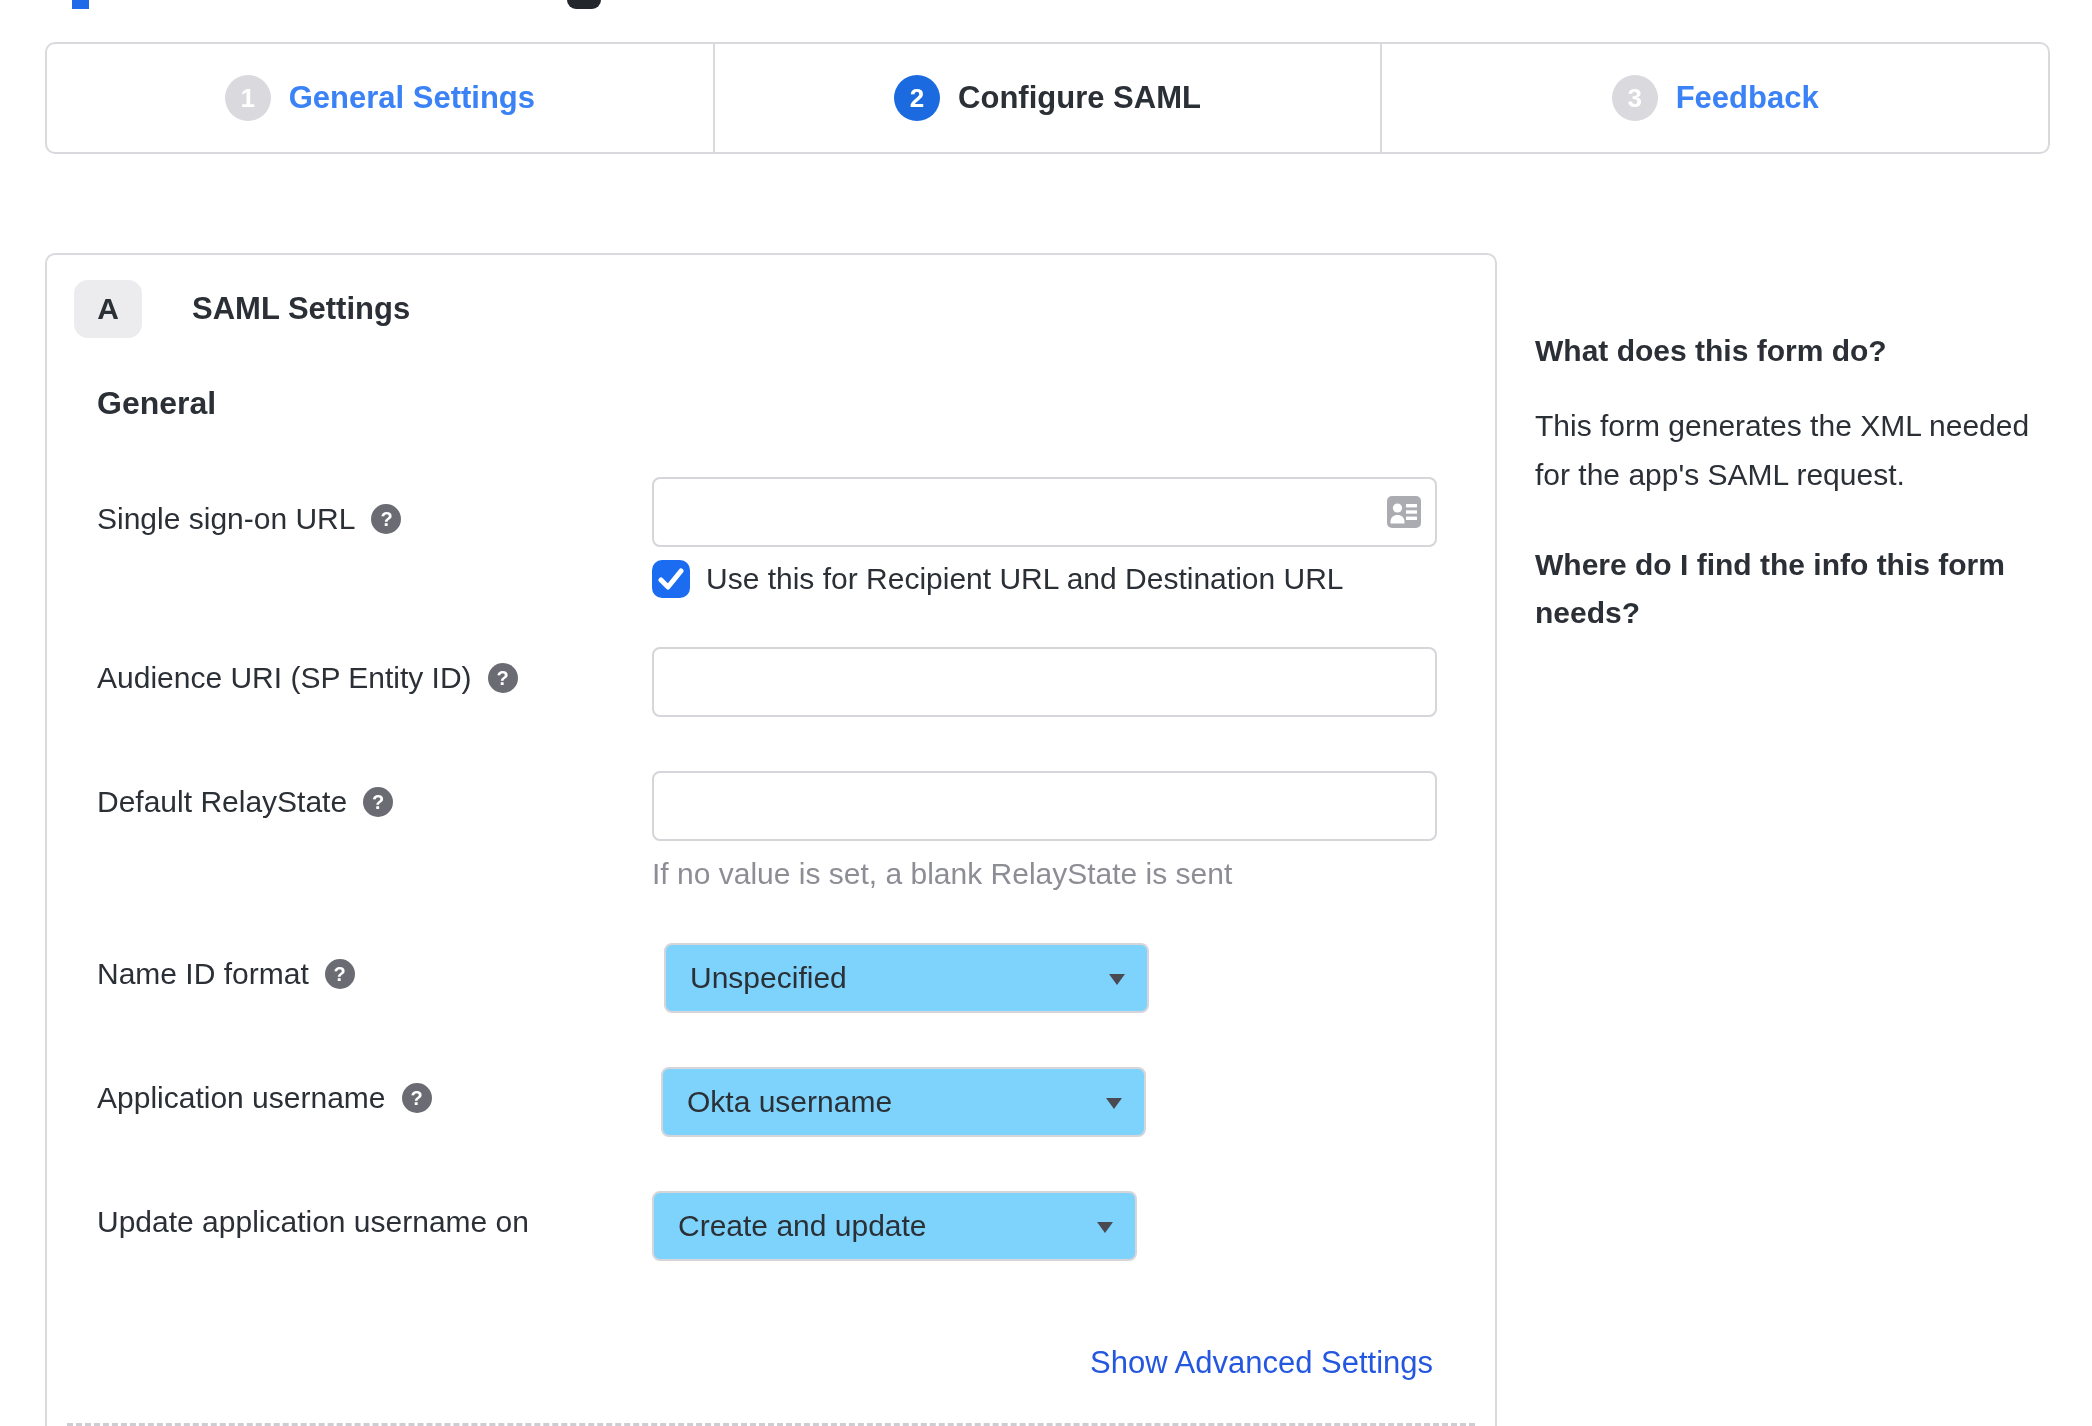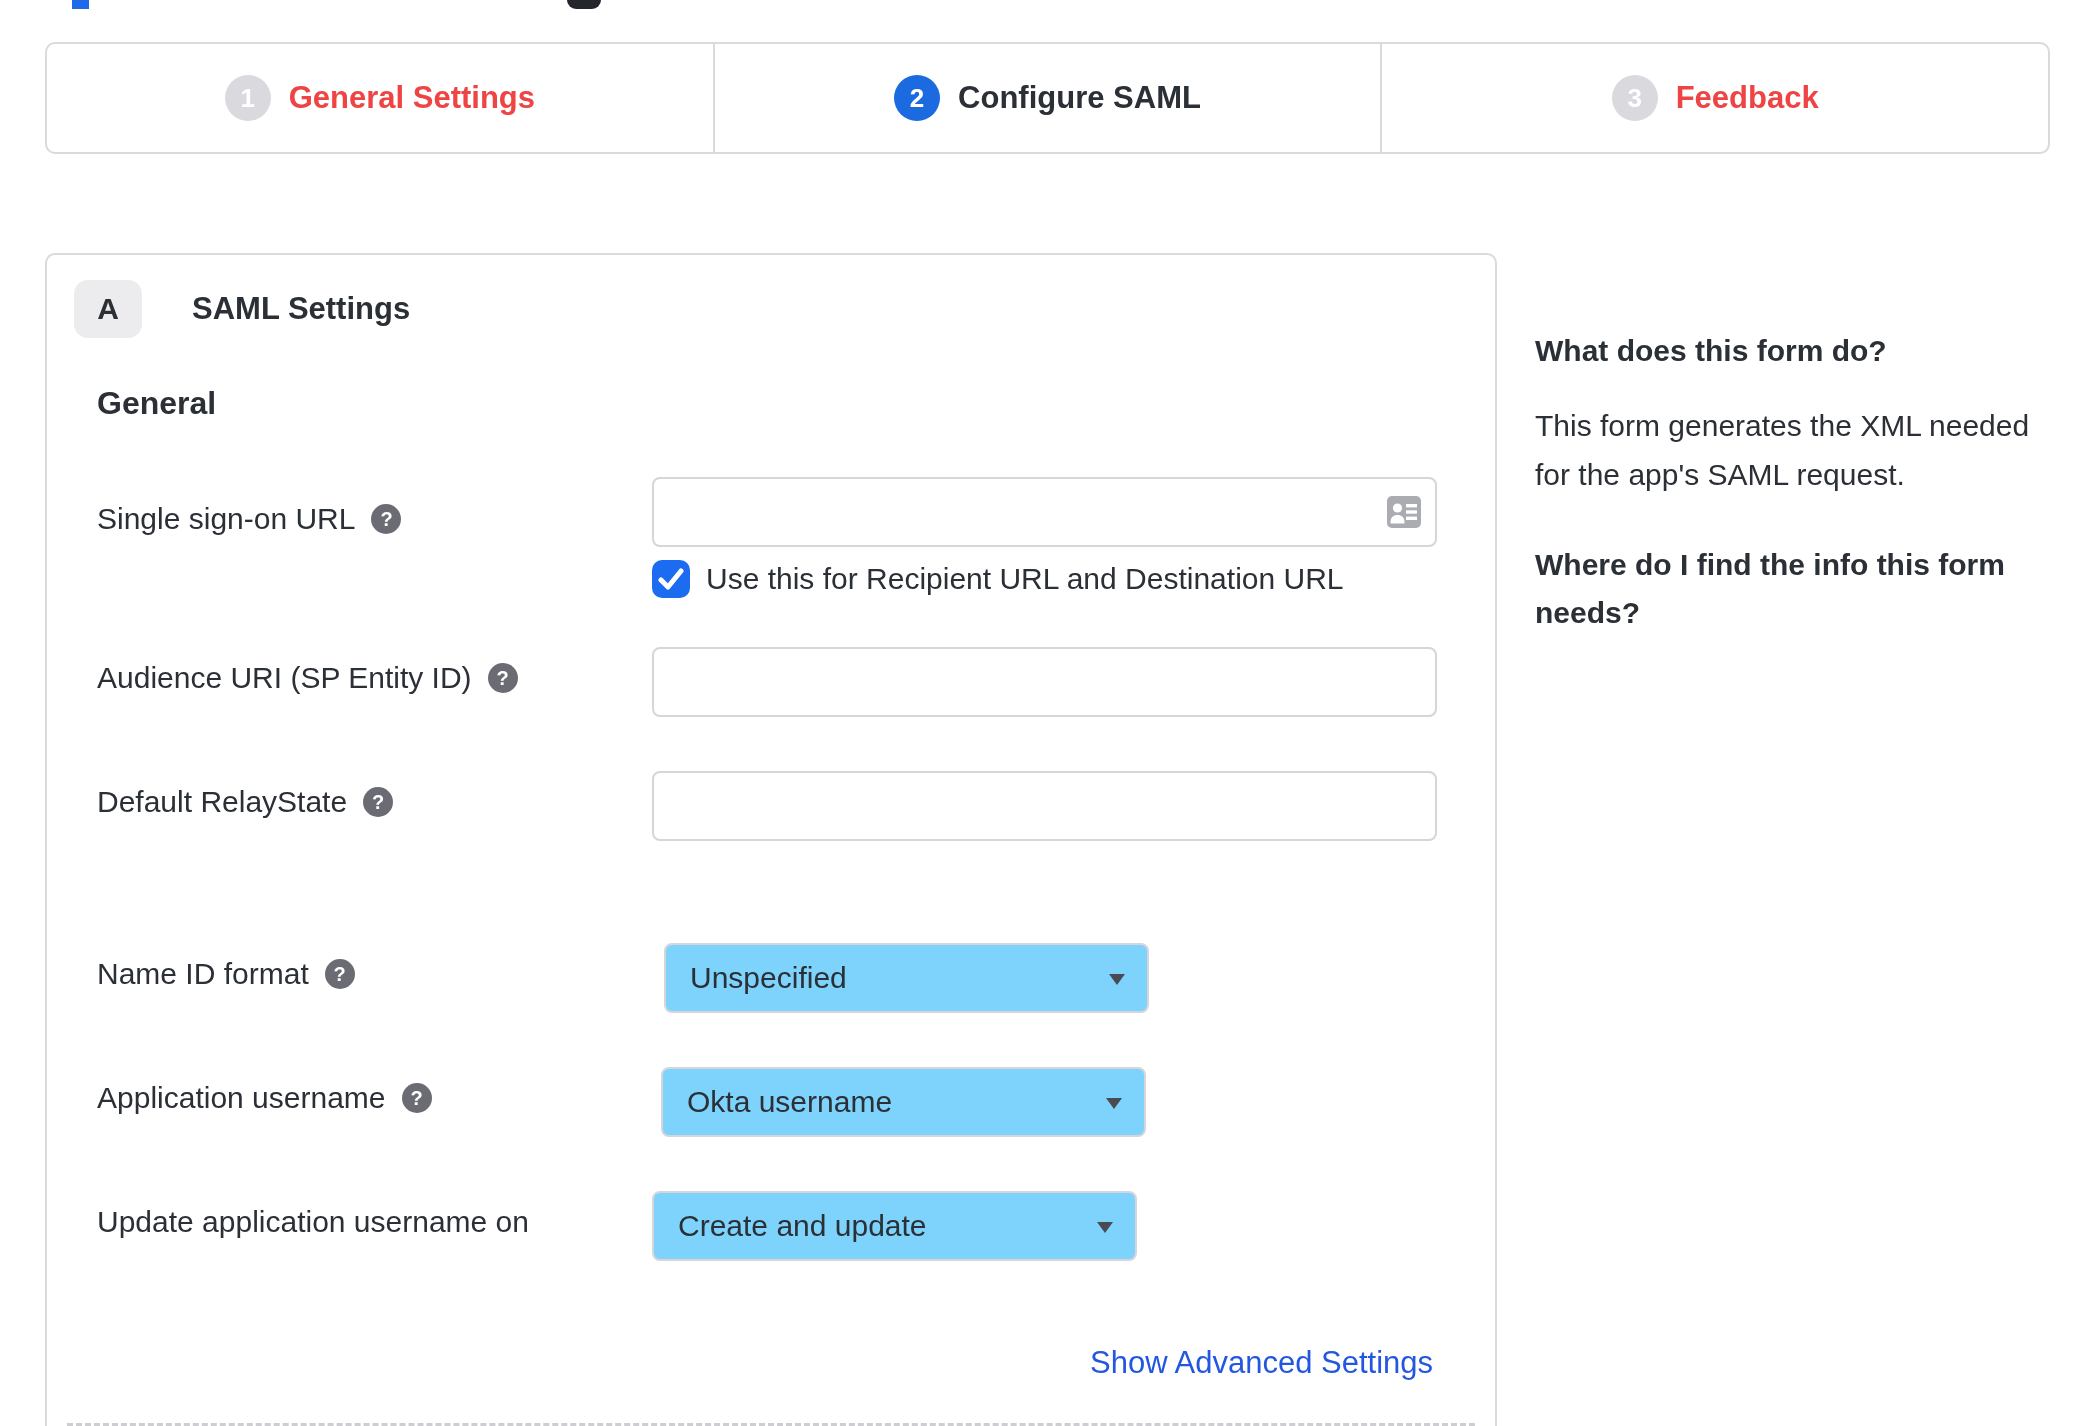--- a/index.html
+++ b/index.html
@@ -13,21 +13,21 @@
   .frag-dark{position:absolute;left:567px;top:0;width:34px;height:9px;background:#23262b;border-radius:0 0 9px 9px;}
 
   
   .stepper{position:absolute;left:45px;top:42px;width:2005px;height:112px;
     border:2px solid #dadade;border-radius:10px;background:#fff;display:flex;box-sizing:border-box;}
   .step{flex:1;display:flex;align-items:center;justify-content:center;gap:18px;cursor:default;}
   .step + .step{border-left:2px solid #dadade;}
   .step-circle{width:46px;height:46px;border-radius:50%;background:#d9d9de;color:#fff;
     font-weight:bold;font-size:26px;display:flex;align-items:center;justify-content:center;flex:0 0 auto;}
   .step.active .step-circle{background:#1b6ae0;}
-  .step-label{font-size:31px;font-weight:bold;color:#ef4444;white-space:nowrap;}
+  .step-label{font-size:31px;font-weight:bold;color:#3b82f6;white-space:nowrap;}
   .step.active .step-label{color:#2b2f36;}
 
   
   .panel{position:absolute;left:45px;top:253px;width:1452px;height:1247px;
     border:2px solid #dadade;border-radius:10px;background:#fff;box-sizing:border-box;}
   .panel-header{position:absolute;left:27px;top:25px;display:flex;align-items:center;}
   .badge{width:68px;height:58px;background:#ececef;border-radius:14px;display:flex;
     align-items:center;justify-content:center;font-size:30px;font-weight:bold;color:#2b2f36;}
   .panel-title{margin-left:50px;font-size:31px;font-weight:bold;color:#2b2f36;}
   .section-title{position:absolute;left:50px;top:130px;font-size:32px;font-weight:bold;}
@@ -139,20 +139,21 @@
 
   <div class="form-row row-relay">
     <div class="field-label">
       <span>Default RelayState</span>
       <span class="help-icon">?</span>
     </div>
     <div class="control-col">
       <div class="input-wrap">
         <input class="text-input" type="text" value="" style="">
       </div>
+      <div class="hint">If no value is set, a blank RelayState is sent</div>
     </div>
   </div>
 
   <div class="form-row row-nameid">
     <div class="field-label">
       <span>Name ID format</span>
       <span class="help-icon">?</span>
     </div>
     <div class="select">
       <span>Unspecified</span>

